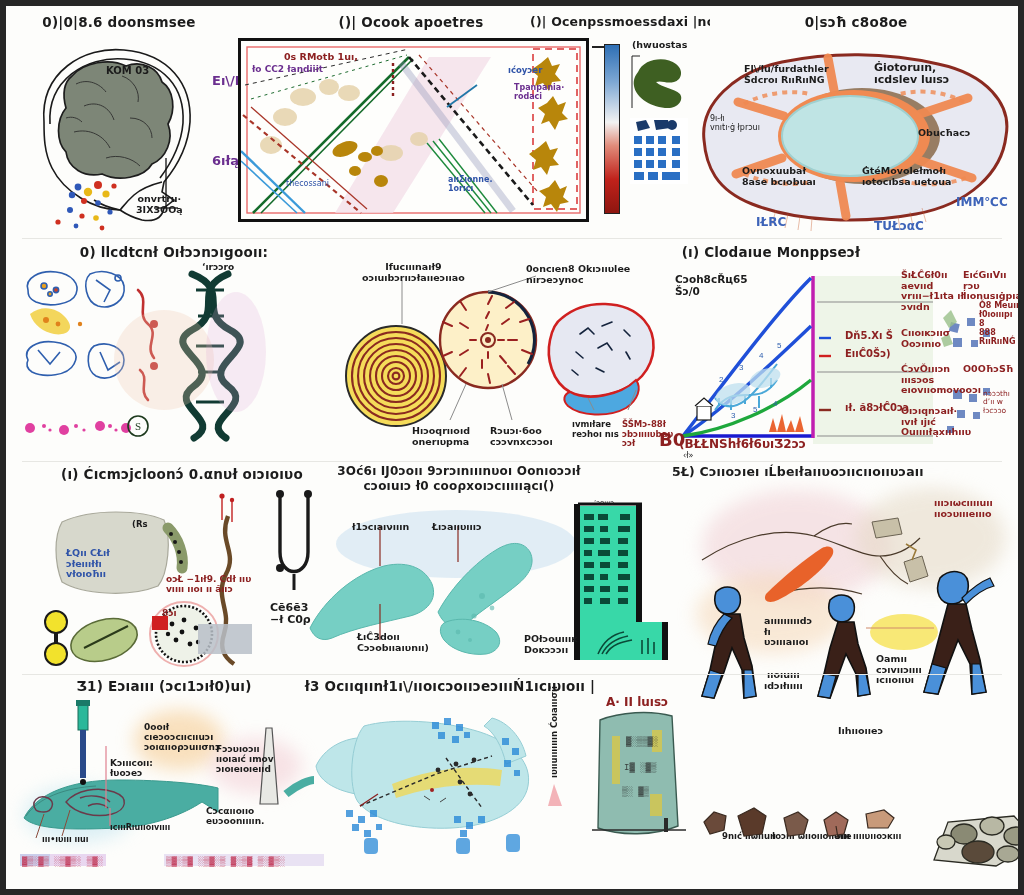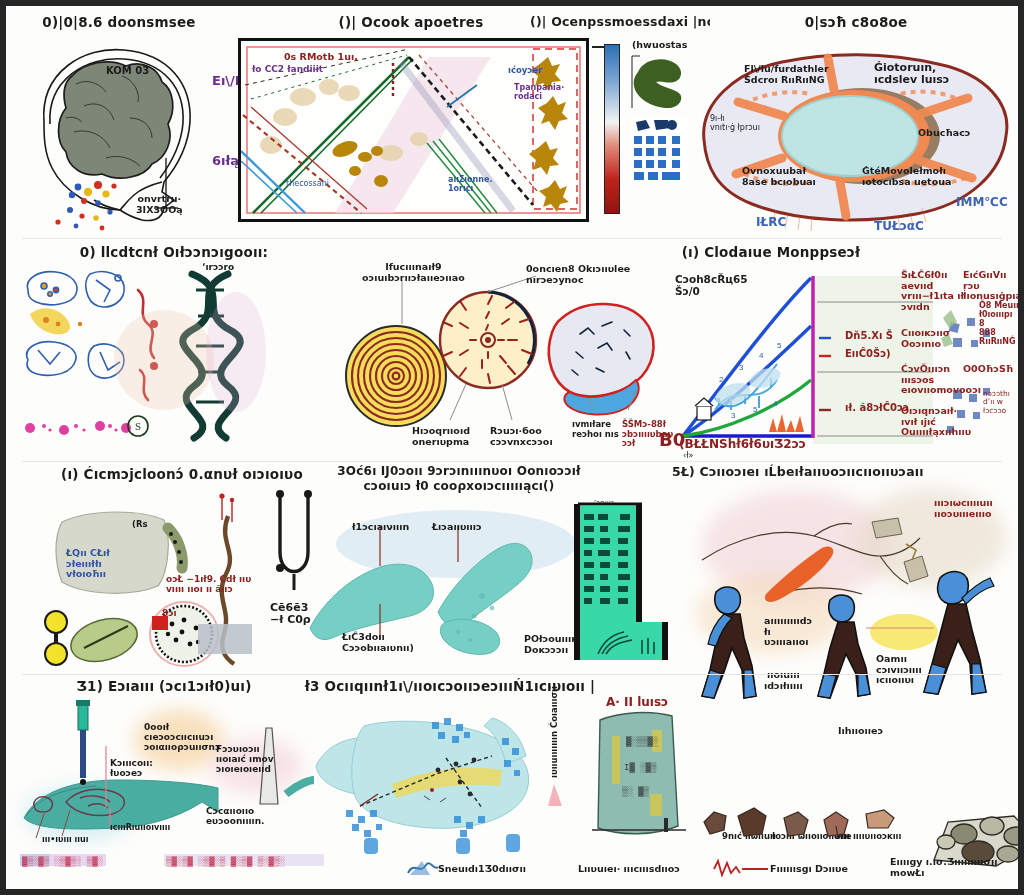--- a/index.html
+++ b/index.html
@@ -645,21 +645,21 @@
           <path d="M300 150 C306 140 316 138 326 136"></path>
           <path d="M336 136 l0 14"></path>
             <path d="M342 134 l0 16"></path>
             <path d="M348 138 l0 12"></path>
         </g>
       </g>
       <line x1="272" y1="0" x2="336" y2="0" stroke="#111" stroke-width="3"></line>
     </svg>
     <div class="lbl b" style="left:46px;top:58px;font-size:9.5px;">ł1ɔcıaıνııın</div>
     <div class="lbl b" style="left:126px;top:58px;font-size:9.5px;">Łıɔaııυıııɔ</div>
-    <div class="lbl b" style="left:36px;top:168px;font-size:9.5px;">ŁıĈ3doıı
+    <div class="lbl b" style="left:51px;top:168px;font-size:9.5px;">ŁıĈ3doıı
 Cɔɔobııaıυnıı)</div>
     <div class="lbl b" style="left:218px;top:170px;font-size:9.5px;">POłɔouıııĸ
 Doĸɔɔɔıı</div>
     <div class="lbl" style="left:288px;top:36px;font-size:7px;">‘ɔoıııɔ</div>
   </div>
 
   <div class="panel" style="left:660px;top:458px;width:360px;height:208px;">
     <div class="ptitle" style="top:0px;text-align:left;left:6px;font-size:12.5px;">5Ł) Cɔııoɔıeı ıĹbeıłaııυoɔııcııoııυɔaıı</div>
 
     <div class="blob" style="left:36px;top:26px;width:190px;height:112px;background:#f0cfd4;"></div>
@@ -901,29 +901,14 @@
           <line x1="14" y1="122" x2="108" y2="122"></line>
         </g>
       <g fill="#2a2a2a">
           <rect x="86" y="110" width="4" height="14"></rect>
         </g>
     </svg>
     <div class="lbl red b" style="left:300px;top:20px;font-size:12px;">A· II luısɔ</div>
     <div class="lbl b" style="left:244px;top:102px;font-size:8.5px;transform:rotate(-90deg);transform-origin:left top;">ıυııuııııııın Ćoıaıııσıı̃</div>
   </div>
 
-  <div class="footer">
-    <svg width="44" height="18" style="position:absolute;left:400px;top:8px;">
-      <path d="M2 14 C8 2 14 16 20 6 C24 0 28 12 32 8" fill="none" stroke="#2f6fae" stroke-width="2"></path>
-      <path d="M4 16 L16 2 L24 16 Z" fill="#4a8ac8" opacity=".55"></path>
-    </svg>
-    <div class="fitem" style="left:432px;top:12px;">Sneuıdı1Ʒ0dııσıı</div>
-    <div class="fitem" style="left:572px;top:12px;">Lııυuıeı· ıııcııısdııoɔ</div>
-    <svg width="60" height="18" style="position:absolute;left:706px;top:8px;">
-      <path d="M2 10 l4 -8 l4 14 l5 -12 l4 10 l5 -6 l4 6" fill="none" stroke="#c02020" stroke-width="1.8"></path>
-      <line x1="30" y1="10" x2="56" y2="10" stroke="#c02020" stroke-width="2"></line>
-    </svg>
-    <div class="fitem" style="left:764px;top:12px;">Fıııııısgı Dɔııυe</div>
-    <div class="fitem" style="left:884px;top:6px;white-space:pre-line;line-height:1.15;">Eııııgy ı.ıσ.Ʒıııııııııσıı
-mowŁı</div>
-  </div>
 
 </div>
 
 </body></html>

